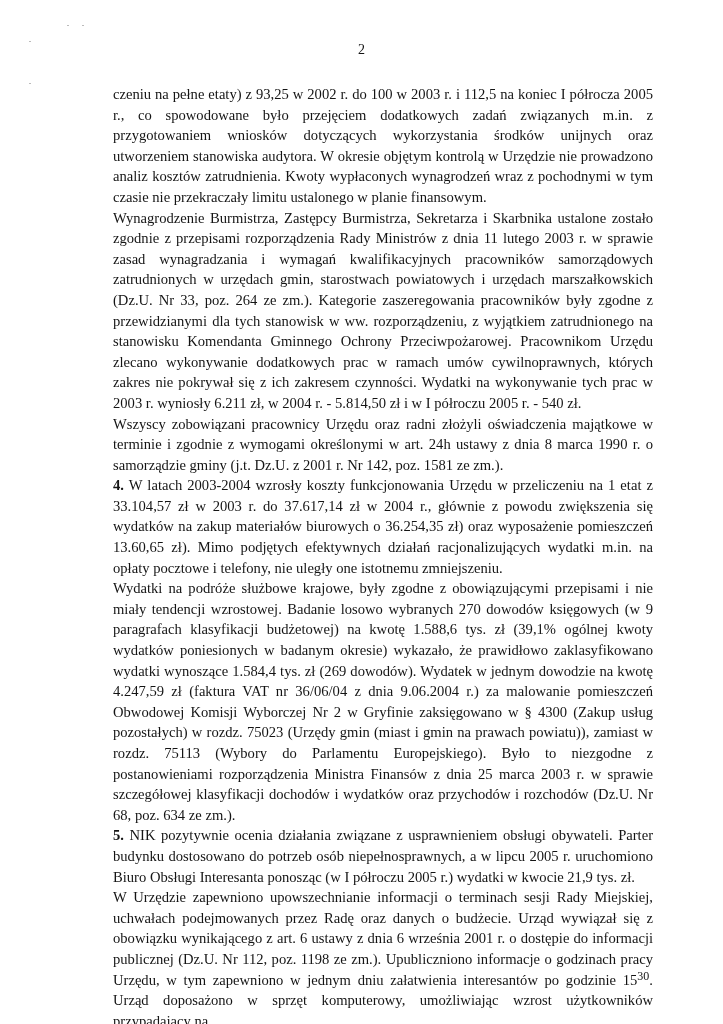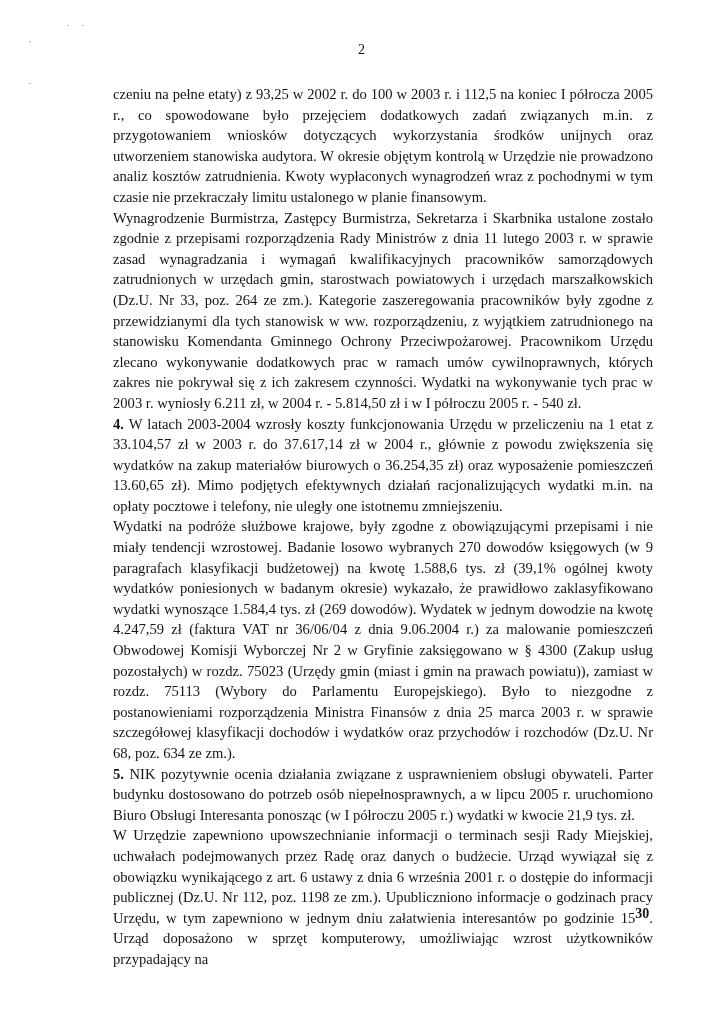--- a/index.html
+++ b/index.html
@@ -13,40 +13,43 @@
       position: absolute; top: 42px; left: 0; width: 723px; text-align: center;
       font-size: 14px;
     }
     .content {
       position: absolute; left: 113px; top: 84px; width: 540px;
       font-size: 14.6px; line-height: 20.6px; text-align: justify;
     }
     .content p { margin: 0; }
     .content p.gap { }
     .num { font-weight: bold; }
-    sup { font-size: 14px; line-height: 0; vertical-align: 5px; font-weight: bold; }
+    sup { font-size: 12px; line-height: 0; vertical-align: 5px; }
     .spec { position: absolute; width: 2px; height: 1px; background: #bbb; }
   </style>
 </head>
 <body>
 
 <div class="spec" style="left:67px;top:25px;"></div>
 <div class="spec" style="left:82px;top:25px;"></div>
 <div class="spec" style="left:29px;top:41px;"></div>
 <div class="spec" style="left:29px;top:83px;"></div>
 
 <div class="page-number">2</div>
 
 <div class="content">
   <p>
     <span>czeniu na pełne etaty) z 93,25 w 2002 r. do 100 w 2003 r. i 112,5 na koniec I półrocza 2005 r., co spowodowane było przejęciem dodatkowych zadań związanych m.in. z przygotowaniem wniosków dotyczących wykorzystania środków unijnych oraz utworzeniem stanowiska audytora. W okresie objętym kontrolą w Urzędzie nie prowadzono analiz kosztów zatrudnienia. Kwoty wypłaconych wynagrodzeń wraz z pochodnymi w tym czasie nie przekraczały limitu ustalonego w planie finansowym.</span>
   </p>
   <p>
     <span>Wynagrodzenie Burmistrza, Zastępcy Burmistrza, Sekretarza i Skarbnika ustalone zostało zgodnie z przepisami rozporządzenia Rady Ministrów z dnia 11 lutego 2003 r. w sprawie zasad wynagradzania i wymagań kwalifikacyjnych pracowników samorządowych zatrudnionych w urzędach gmin, starostwach powiatowych i urzędach marszałkowskich (Dz.U. Nr 33, poz. 264 ze zm.). Kategorie zaszeregowania pracowników były zgodne z przewidzianymi dla tych stanowisk w ww. rozporządzeniu, z wyjątkiem zatrudnionego na stanowisku Komendanta Gminnego Ochrony Przeciwpożarowej. Pracownikom Urzędu zlecano wykonywanie dodatkowych prac w ramach umów cywilnoprawnych, których zakres nie pokrywał się z ich zakresem czynności. Wydatki na wykonywanie tych prac w 2003 r. wyniosły 6.211 zł, w 2004 r. - 5.814,50 zł i w I półroczu 2005 r. - 540 zł.</span>
   </p>
+  <p>
+    <span>Wszyscy zobowiązani pracownicy Urzędu oraz radni złożyli oświadczenia majątkowe w terminie i zgodnie z wymogami określonymi w art. 24h ustawy z dnia 8 marca 1990 r. o samorządzie gminy (j.t. Dz.U. z 2001 r. Nr 142, poz. 1581 ze zm.).</span>
+  </p>
   <p class="gap">
     <span class="num">4.</span><span> W latach 2003-2004 wzrosły koszty funkcjonowania Urzędu w przeliczeniu na 1 etat z 33.104,57 zł w 2003 r. do 37.617,14 zł w 2004 r., głównie z powodu zwiększenia się wydatków na zakup materiałów biurowych o 36.254,35 zł) oraz wyposażenie pomieszczeń 13.60,65 zł). Mimo podjętych efektywnych działań racjonalizujących wydatki m.in. na opłaty pocztowe i telefony, nie uległy one istotnemu zmniejszeniu.</span>
   </p>
   <p>
     <span>Wydatki na podróże służbowe krajowe, były zgodne z obowiązującymi przepisami i nie miały tendencji wzrostowej. Badanie losowo wybranych 270 dowodów księgowych (w 9 paragrafach klasyfikacji budżetowej) na kwotę 1.588,6 tys. zł (39,1% ogólnej kwoty wydatków poniesionych w badanym okresie) wykazało, że prawidłowo zaklasyfikowano wydatki wynoszące 1.584,4 tys. zł (269 dowodów). Wydatek w jednym dowodzie na kwotę 4.247,59 zł (faktura VAT nr 36/06/04 z dnia 9.06.2004 r.) za malowanie pomieszczeń Obwodowej Komisji Wyborczej Nr 2 w Gryfinie zaksięgowano w § 4300 (Zakup usług pozostałych) w rozdz. 75023 (Urzędy gmin (miast i gmin na prawach powiatu)), zamiast w rozdz. 75113 (Wybory do Parlamentu Europejskiego). Było to niezgodne z postanowieniami rozporządzenia Ministra Finansów z dnia 25 marca 2003 r. w sprawie szczegółowej klasyfikacji dochodów i wydatków oraz przychodów i rozchodów (Dz.U. Nr 68, poz. 634 ze zm.).</span>
   </p>
   <p class="gap">
     <span class="num">5.</span><span> NIK pozytywnie ocenia działania związane z usprawnieniem obsługi obywateli. Parter budynku dostosowano do potrzeb osób niepełnosprawnych, a w lipcu 2005 r. uruchomiono Biuro Obsługi Interesanta ponosząc (w I półroczu 2005 r.) wydatki w kwocie 21,9 tys. zł.</span>
   </p>
   <p>

